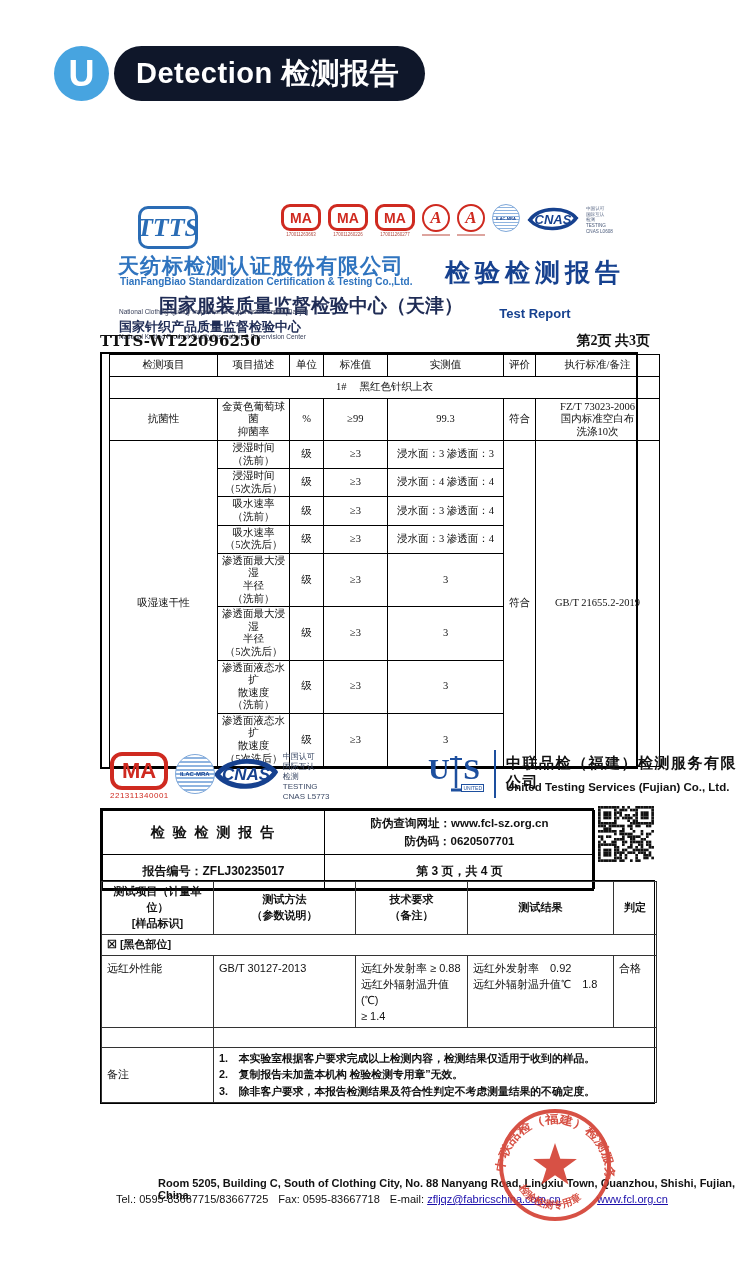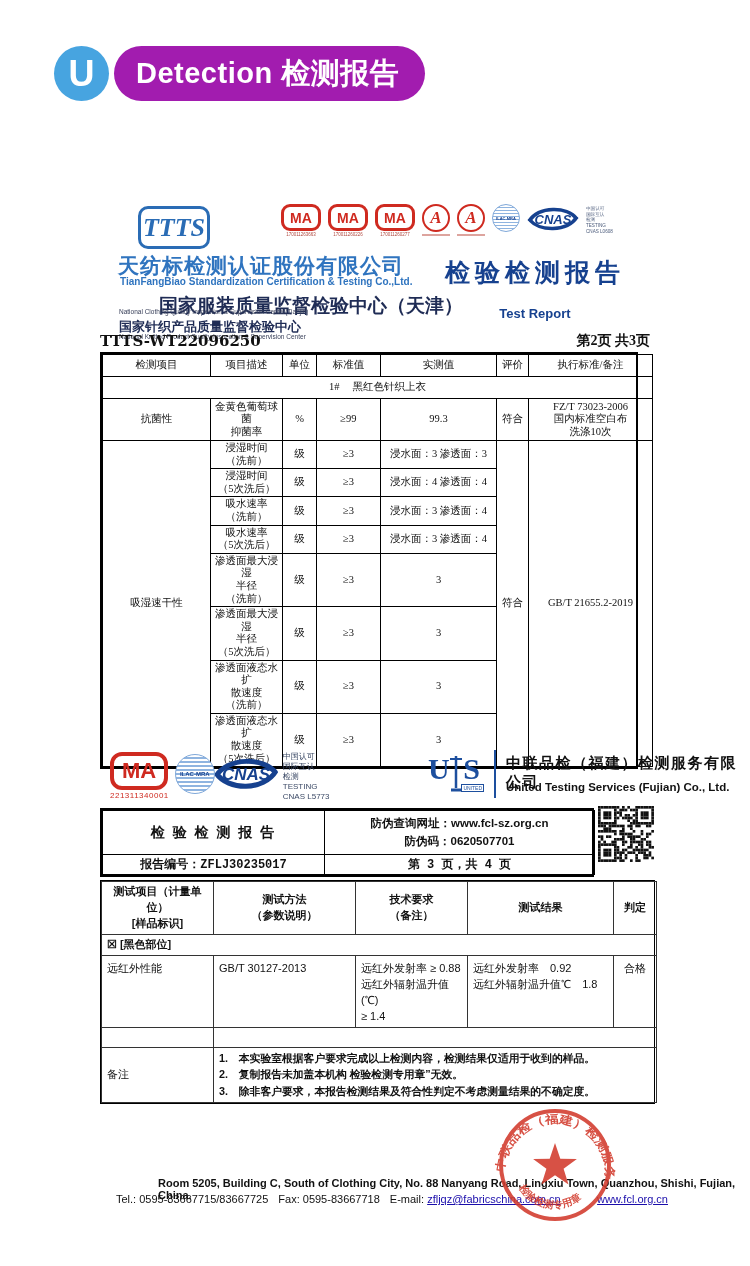--- a/index.html
+++ b/index.html
@@ -3,26 +3,26 @@
 <meta charset="utf-8">
 <style>
   *{box-sizing:border-box;margin:0;padding:0;}
   html,body{width:750px;height:1266px;background:#fff;overflow:hidden;
     font-family:"Liberation Sans",sans-serif;color:#111;}
   .page{position:absolute;left:0;top:0;width:750px;height:1266px;background:#fff;}
 
   
   .banner-circle{position:absolute;left:54px;top:46px;width:55px;height:55px;border-radius:50%;
     background:#47a4e0;color:#fff;font-weight:bold;font-size:36px;display:flex;align-items:center;justify-content:center;}
-  .banner-pill{position:absolute;left:114px;top:46px;height:55px;border-radius:28px;background:#a21caf;
+  .banner-pill{position:absolute;left:114px;top:46px;height:55px;border-radius:28px;background:#0f172a;
     color:#fff;font-size:29px;font-weight:bold;display:flex;align-items:center;padding:0 26px 0 22px;letter-spacing:.5px;}
 
   
   .r1{position:absolute;left:0;top:198px;width:750px;}
-  .ttts-logo{position:absolute;left:138px;top:8px;width:72px;height:43px;border:3px solid #2a6cb5;border-radius:10px;
+  .ttts-logo{position:absolute;left:138px;top:8px;width:60px;height:43px;border:3px solid #2a6cb5;border-radius:10px;
     display:flex;align-items:center;justify-content:center;}
   .ttts-logo span{font-style:italic;font-weight:bold;font-size:26px;color:#2a6cb5;font-family:"Liberation Serif",serif;}
   .marks{position:absolute;left:281px;top:6px;display:flex;align-items:flex-start;gap:7px;}
   .ma-wrap{text-align:center;}
   .ma{width:40px;height:27px;border:3px solid #cf2a20;border-radius:9px;color:#cf2a20;font-weight:bold;font-size:14px;
     display:flex;align-items:center;justify-content:center;}
   .ma-num{font-size:4.5px;color:#b0493f;margin-top:1px;}
   .cal{width:28px;height:28px;border:2px solid #cf2a20;border-radius:50%;color:#cf2a20;display:flex;align-items:center;
     justify-content:center;font-size:17px;font-weight:bold;font-style:italic;font-family:"Liberation Serif",serif;}
   .cal-cap{height:2px;background:#dda49e;margin-top:2px;}
@@ -38,21 +38,21 @@
   .r1-c2e{position:absolute;left:119px;top:135px;font-size:6.5px;color:#39405a;}
   .r1-title{position:absolute;left:420px;top:58px;width:230px;text-align:center;font-size:25px;font-weight:bold;
     color:#16418f;letter-spacing:5px;font-family:"Liberation Serif",serif;}
   .r1-title-en{position:absolute;left:420px;top:108px;width:230px;text-align:center;font-size:13px;font-weight:bold;color:#16418f;}
 
   .rno-row{position:absolute;left:100px;top:332px;width:550px;display:flex;justify-content:space-between;align-items:flex-end;}
   .rno{font-family:"DejaVu Serif",serif;font-weight:bold;font-size:15px;}
   .pginfo{font-weight:bold;font-size:14px;font-family:Liberation Serif, serif;}
 
   
-  .t1-wrap{position:absolute;left:100px;top:352px;width:538px;border:2px solid #000;}
+  .t1-wrap{position:absolute;left:100px;top:352px;width:538px;border:2px solid #000;padding-left:7px;}
   table{border-collapse:collapse;table-layout:fixed;width:100%;}
   .t1 td{border:1px solid #000;font-size:10.5px;line-height:1.2;text-align:center;vertical-align:middle;
     padding:1px 2px;font-family:"Liberation Serif",serif;}
   .ml{white-space:pre-line;}
   .left{text-align:left;padding-left:12px;}
   .h22{height:22px}.h42{height:42px}.h28{height:28px}.h36{height:36px}
 
   
   .r2{position:absolute;left:0;top:748px;width:750px;}
   .ma-big{width:58px;height:38px;border:4px solid #cf2a20;border-radius:12px;color:#cf2a20;font-weight:bold;font-size:22px;
@@ -68,27 +68,27 @@
   .uts .s{position:absolute;right:4px;top:2px;}
   .uts .small{position:absolute;right:0px;top:34px;font-size:5px;color:#1d4f9e;border:.5px solid #1d4f9e;padding:0 1px;}
   .uts-div{position:absolute;left:494px;top:2px;width:2px;height:48px;background:#1d4f9e;}
   .r2-company-cn{position:absolute;left:506px;top:6px;font-size:15px;font-weight:bold;letter-spacing:1.5px;width:240px;}
   .r2-company-en{position:absolute;left:506px;top:33px;font-size:11.5px;font-weight:bold;}
 
   .t2h-wrap{position:absolute;left:100px;top:60px;width:494px;border:2px solid #000;}
   .t2h td{border:1px solid #000;text-align:center;vertical-align:middle;}
   .t2h .big{font-size:14px;font-weight:bold;letter-spacing:2px;height:44px;}
   .t2h .af{font-size:11.5px;font-weight:bold;line-height:1.5;}
-  .t2h .rn{font-size:12px;font-weight:bold;height:20px;font-family:Liberation Mono, monospace;}
+  .t2h .rn{font-size:12px;font-weight:bold;height:34px;}
   .qr{position:absolute;left:598px;top:58px;width:56px;height:56px;}
 
   .t2-wrap{position:absolute;left:100px;top:132px;width:555px;border:1.5px solid #000;}
   .t2 td{border:1px solid #333;font-size:11px;line-height:1.45;vertical-align:middle;padding:2px 5px;text-align:left;}
   .t2 .hd{font-weight:bold;text-align:center;height:36px;}
-  .t2 .ctr{text-align:center;}
+  .t2 .ctr{text-align:left;}
   .cbx{font-size:12px;font-weight:bold;}
   .notes div{font-weight:bold;font-size:10.8px;line-height:1.55;}
   .spacer td{height:20px;}
 
   
   .f1{position:absolute;left:120px;top:1160px;font-size:12px;font-weight:bold;}
   .f2{position:absolute;left:158px;top:1177px;font-size:11px;font-weight:bold;}
   .f3{position:absolute;left:116px;top:1193px;width:552px;display:flex;gap:10px;font-size:11px;font-weight:normal;}
   .f3 .web{margin-left:auto;}
   a.lnk{color:#1a0dab;text-decoration:underline;cursor:pointer;}

